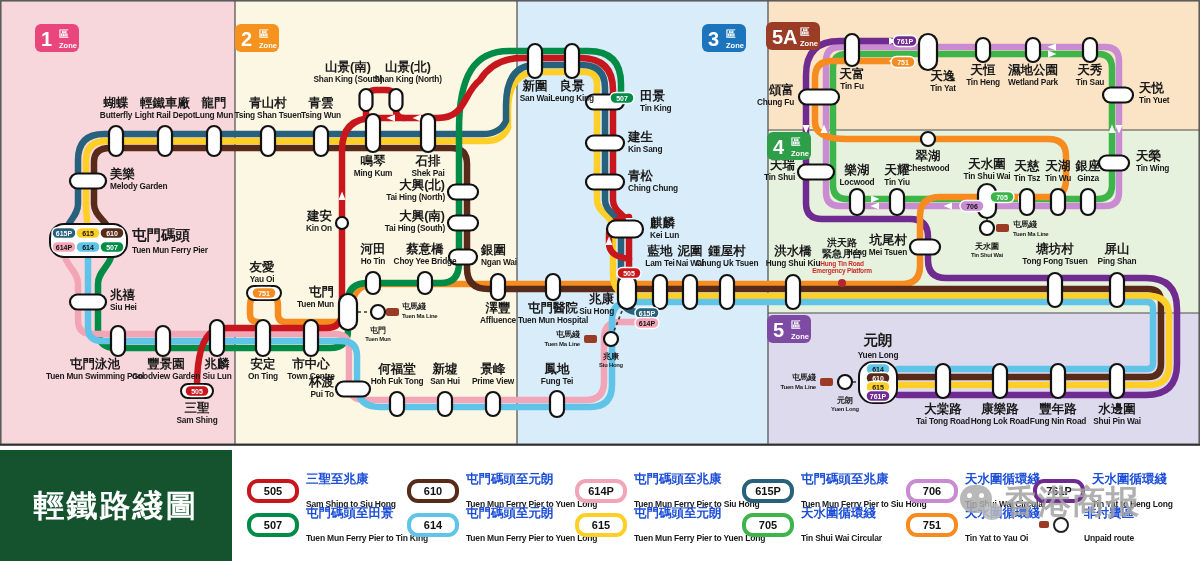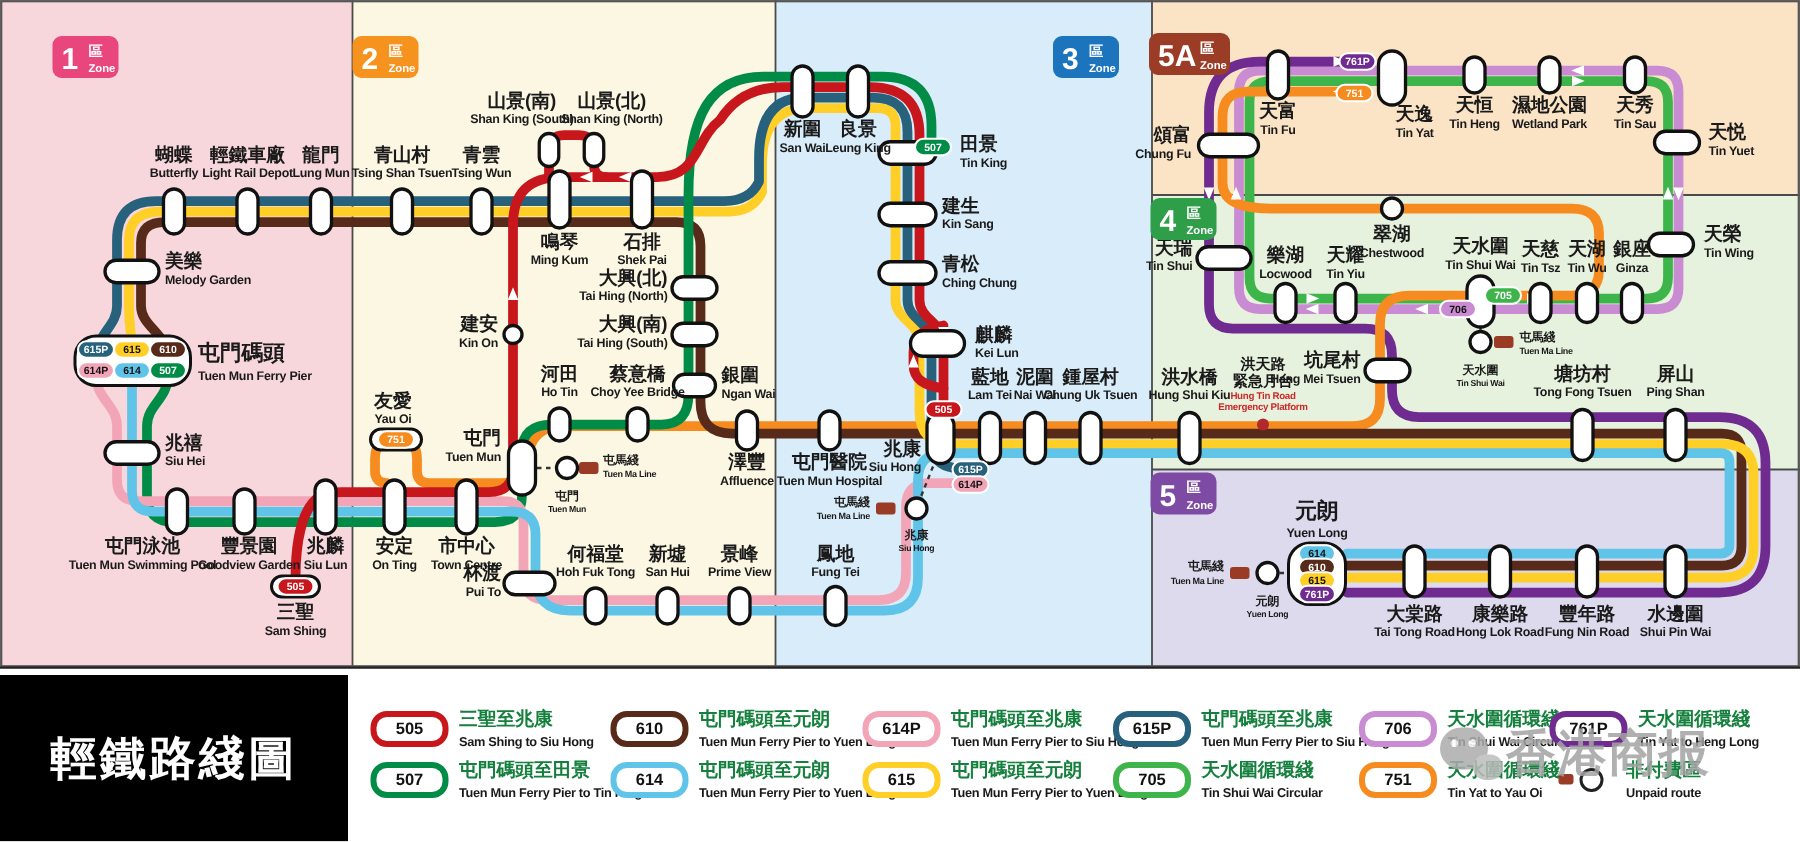--- a/index.html
+++ b/index.html
@@ -1,31 +1,31 @@
 <!DOCTYPE html>
 <html><head>
 <meta charset="utf-8">
 <style>
   html,body{margin:0;padding:0;background:#fff;}
   #app{position:relative;width:1200px;height:561px;background:#ffffff;overflow:hidden;
        font-family:"Liberation Sans","DejaVu Sans",sans-serif;}
   #map-svg{position:absolute;left:0;top:0;}
   
-  #title-block{position:absolute;left:0;top:450px;width:232px;height:111px;background:#000000;
+  #title-block{position:absolute;left:0;top:450px;width:232px;height:111px;background:#14532d;
     display:flex;flex-direction:column;align-items:center;justify-content:center;color:#fff;}
   #title-zh{font-size:31px;font-weight:bold;letter-spacing:2px;}
   #title-en{font-size:16.5px;font-weight:bold;margin-top:4px;}
   
   .lg{position:absolute;display:flex;align-items:center;white-space:nowrap;}
   .pill{display:inline-flex;align-items:center;justify-content:center;width:44px;height:16px;
     border-radius:11px;border-style:solid;border-width:4px;background:#fff;color:#111;
     font-size:11px;font-weight:bold;letter-spacing:0;}
   .lgtxt{margin-left:7px;line-height:1;}
-  .lgzh{font-size:12.5px;font-weight:bold;color:#15803d;display:block;}
-  .lgen{font-size:8.5px;font-weight:bold;color:#1a1a1a;display:block;margin-top:4px;letter-spacing:-0.2px;}
+  .lgzh{font-size:12.5px;font-weight:bold;color:#1d4ed8;display:block;}
+  .lgen{font-size:8.5px;font-weight:bold;color:#1a1a1a;display:block;margin-top:14px;letter-spacing:-0.2px;}
   .unpaid-sym{position:relative;width:44px;height:20px;display:inline-block;}
   .unpaid-sym .circ{position:absolute;left:20px;top:2px;width:12px;height:12px;border:2px solid #222;
      border-radius:50%;background:#fff;}
   .unpaid-sym .nub{position:absolute;left:6px;top:6px;width:10px;height:7px;background:#9A3B26;border-radius:2px;}
   
   #watermark{position:absolute;left:952px;top:480px;width:248px;display:flex;align-items:center;
      opacity:0.85;pointer-events:none;}
   #wm-logo{position:relative;width:52px;height:44px;}
   #wm-logo .b1{position:absolute;left:8px;top:4px;width:32px;height:28px;background:#ACACAC;border-radius:14px;}
   #wm-logo .b1:after{content:"";position:absolute;left:7px;top:8px;width:5px;height:5px;background:#fff;border-radius:50%;

